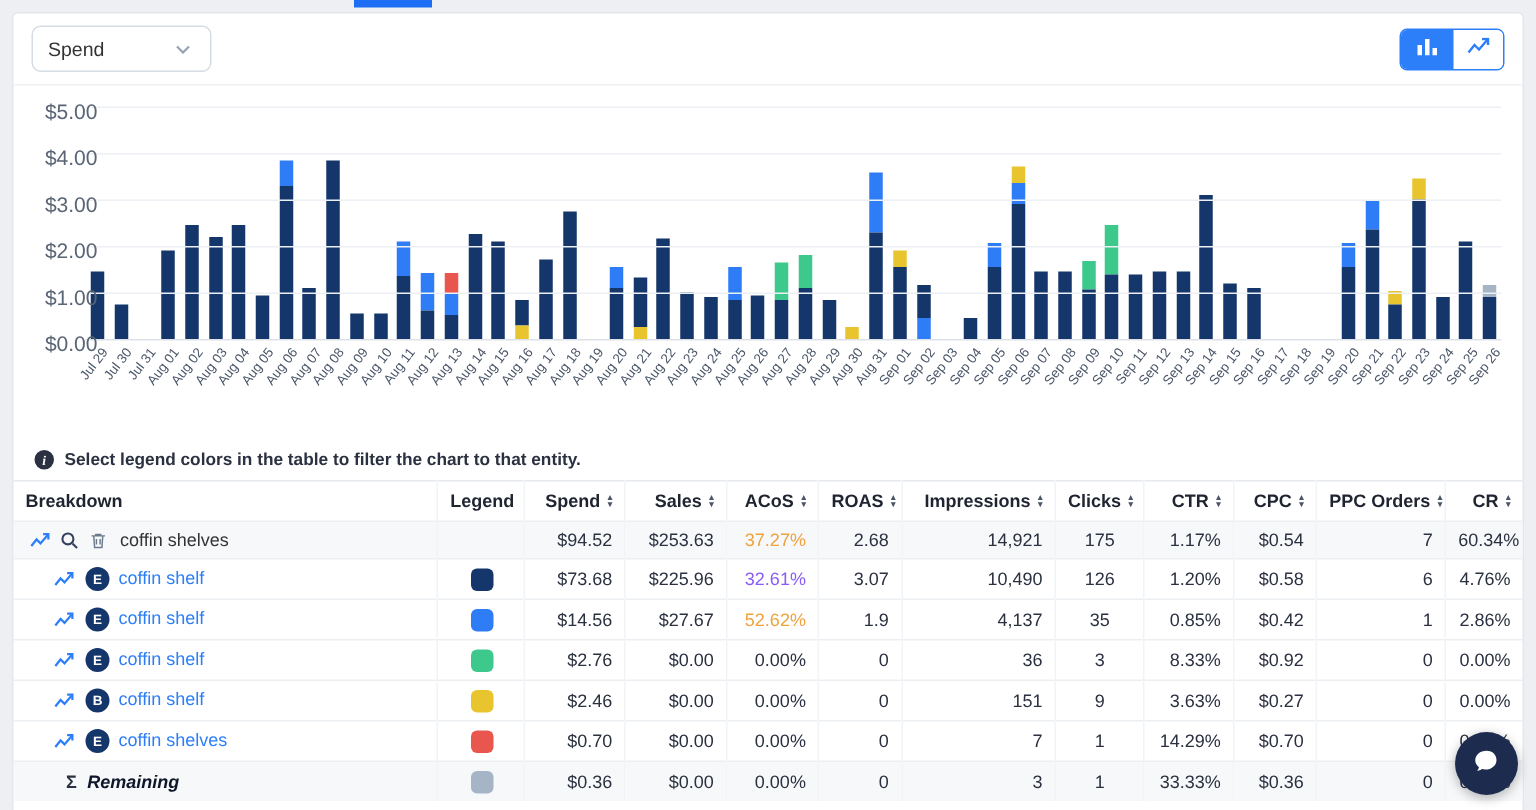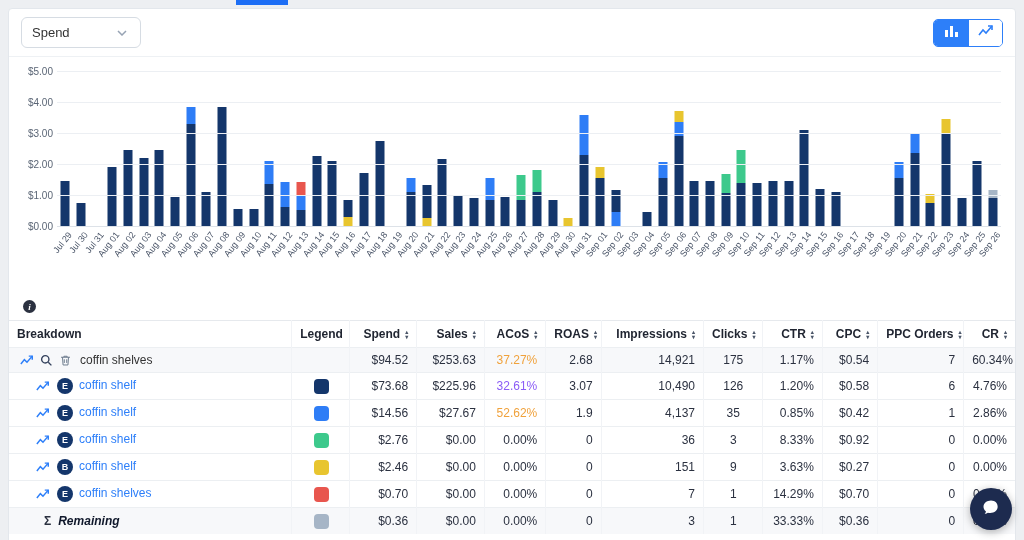--- a/index.html
+++ b/index.html
@@ -25,21 +25,21 @@
     font-size:13px; color:#333; cursor:pointer; background:#fff;
   }
   .toggle-group { display:flex; border:1px solid #2d7ff9; border-radius:5px; overflow:hidden; }
   .toggle { width:34px; height:26px; display:flex; align-items:center; justify-content:center; border:none; background:#fff; cursor:pointer; padding:0; }
   .toggle.active { background:#2d7ff9; }
   .toggle + .toggle { border-left:1px solid #2d7ff9; }
   
   .chart-wrap { position:relative; height:220px; margin:14px 8px 0 6px; }
   .grid-line { position:absolute; left:42px; right:6px; height:1px; background:#eceff3; }
   .grid-line.base { background:#dde2e8; }
-  .y-tick { position:absolute; left:0; width:38px; text-align:right; font-size:10px; color:#5a6575; }
+  .y-tick { position:absolute; left:12px; width:38px; text-align:right; font-size:14px; color:#5a6575; }
   .bars { position:absolute; left:42px; right:6px; top:0; height:155px; display:flex; align-items:flex-end; }
   .bar-slot { flex:1 1 0; position:relative; height:100%; cursor:pointer; }
   .bar-stack { position:absolute; bottom:0; left:50%; transform:translateX(-50%); width:9px; display:flex; flex-direction:column-reverse; }
   .bar-seg { width:100%; }
   .x-label {
     position:absolute; top:159px; right:40%;
     transform:rotate(-52deg); transform-origin:top right;
     font-size:9px; color:#4a5568; white-space:nowrap;
   }
   
@@ -505,20 +505,21 @@
       <div class="grid-line" style="top: 62px;"></div>
       <div class="y-tick" style="top: 57px;">$3.00</div>
       <div class="grid-line" style="top: 31px;"></div>
       <div class="y-tick" style="top: 26px;">$4.00</div>
       <div class="grid-line" style="top: 0px;"></div>
       <div class="y-tick" style="top: -5px;">$5.00</div>
     </div>
 
   <div class="note">
     <span class="info-icon">i</span>
+    <span>Select legend colors in the table to filter the chart to that entity.</span>
   </div>
 
   <table class="grid">
     <thead>
         <tr>
           <th class="col-breakdown al-left"><span>Breakdown</span></th>
           <th class="col-legend al-left"><span>Legend</span></th>
           <th class="col-spend al-right"><span>Spend</span><span class="sort">
               <i>▴</i>
               <i>▾</i>

